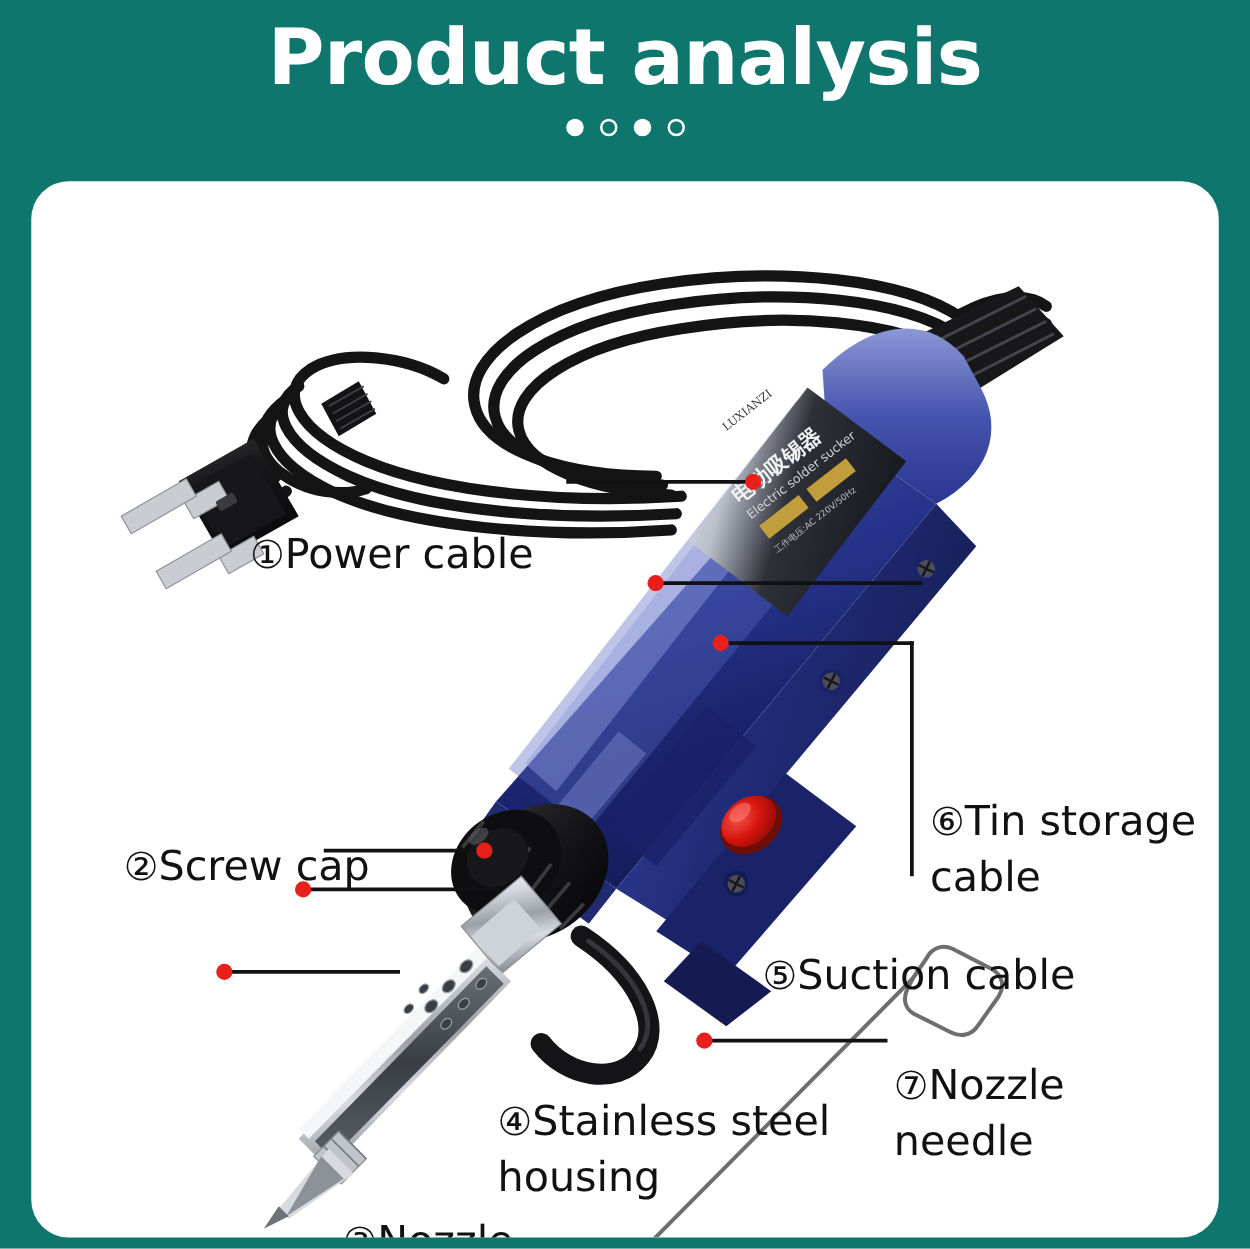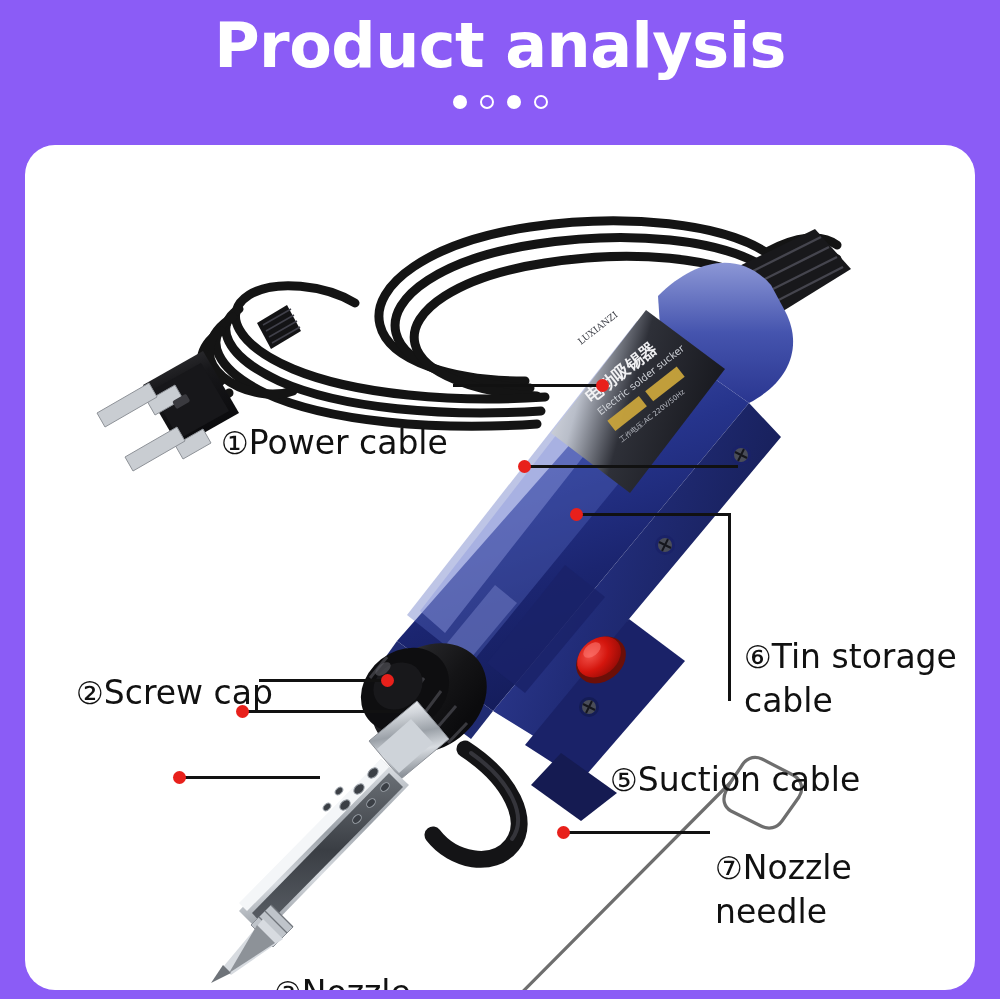--- a/index.html
+++ b/index.html
@@ -8,21 +8,21 @@
     padding: 0;
     background: #ffffff;
   }
   body {
     font-family: "Liberation Sans", sans-serif;
   }
   .stage {
     position: relative;
     width: 1000px;
     height: 999px;
-    background: #8b5cf6;
+    background: #0f766e;
     overflow: hidden;
   }
 
   
   .header {
     position: absolute;
     left: 0;
     top: 0;
     width: 1000px;
     height: 145px;
@@ -359,38 +359,42 @@
 
         <path d="M405 940 L705 638"></path>
 
         <path d="M705 638 L716 622 C 720 614, 728 610, 737 614
                  L 768 630 C 777 635, 779 644, 774 652
                  L 757 676 C 752 683, 744 685, 736 681
                  L 706 666 C 699 662, 697 654, 701 646 Z"></path>
       </g>
     </svg>
 
-    <div class="label" style="left:196px; top:233px;">
+    <div class="label" style="left:175px; top:233px;">
       <span class="num">①</span><span>Power cable</span>
     </div>
     <div class="leader" style="left:428px; top:239px; width:149px;"></div>
     <div class="hotdot" style="left:571px; top:234px;"></div>
 
-    <div class="label" style="left:51px; top:483px;">
+    <div class="label" style="left:74px; top:483px;">
       <span class="num">②</span><span>Screw cap</span>
     </div>
     <div class="leader" style="left:234px; top:534px; width:128px;"></div>
     <div class="hotdot" style="left:356px; top:529px;"></div>
 
     <div class="label" style="left:249px; top:783px;">
       <span class="num">③</span><span>Nozzle</span>
     </div>
     <div class="leader" style="left:155px; top:631px; width:140px;"></div>
     <div class="hotdot" style="left:148px; top:626px;"></div>
 
+    <div class="label" style="left:373px; top:687px;">
+      <span class="num">④</span><span>Stainless steel
+housing</span>
+    </div>
     <div class="leader" style="left:218px; top:565px; width:158px;"></div>
     <div class="hotdot" style="left:211px; top:560px;"></div>
 
     <div class="label" style="left:585px; top:570px;">
       <span class="num">⑤</span><span>Suction cable</span>
     </div>
     <div class="leader" style="left:551px; top:368px; width:155px;"></div>
     <div class="leader-v" style="left:703px; top:368px; height:188px;"></div>
     <div class="hotdot" style="left:545px; top:363px;"></div>
 

